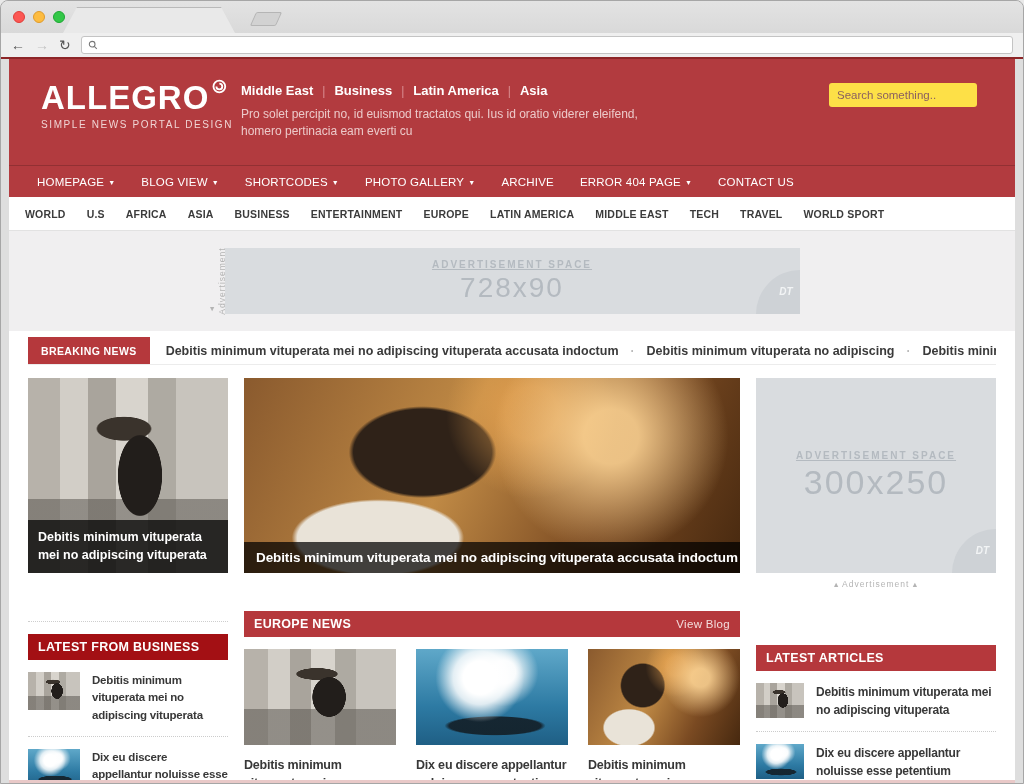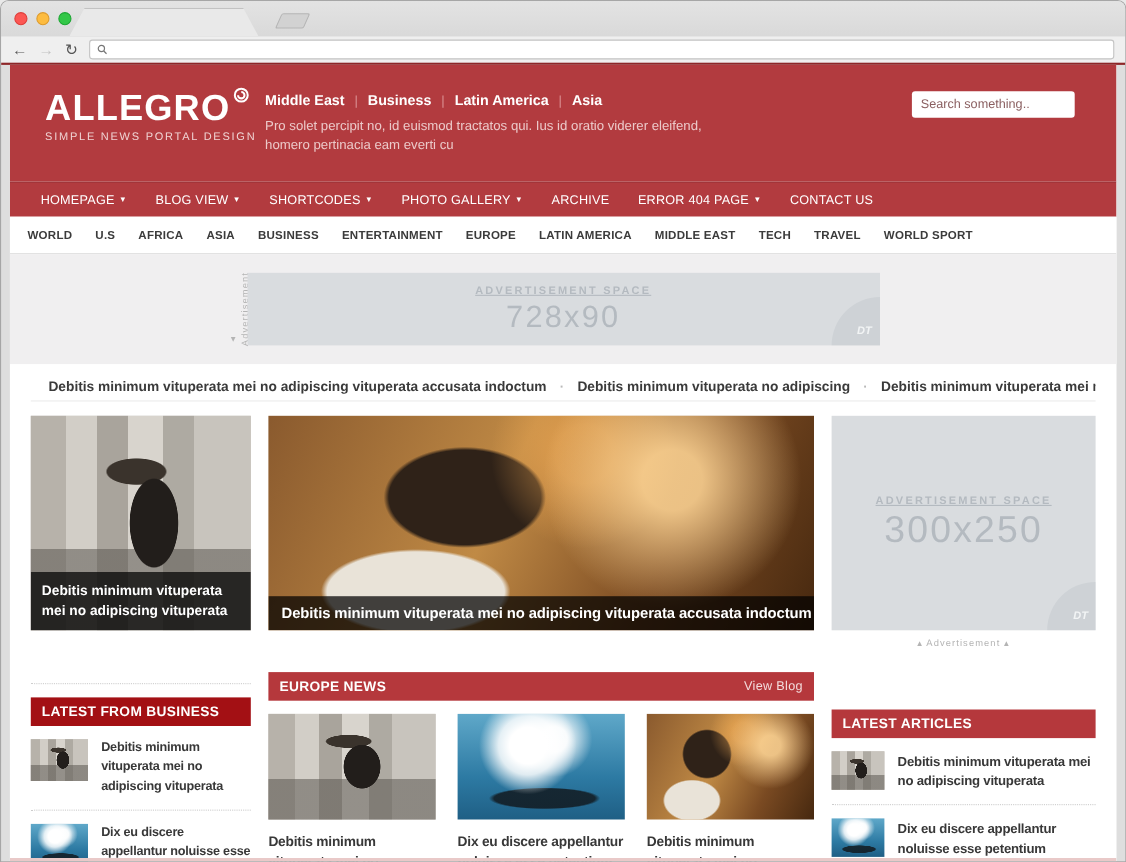--- a/index.html
+++ b/index.html
@@ -39,21 +39,21 @@
   .logo-wrap { width:186px; }
   .logo-line { display:flex; align-items:flex-start;text-align:right; }
   .logo { color:#fff; font-size:33px; font-weight:bold; letter-spacing:1px; line-height:1; }
   .logo-mark { margin:-2px 0 0 3px; }
   .tagline { color:#f0d4d4; font-size:10px; letter-spacing:1.6px; margin-top:5px; white-space:nowrap; }
   .header-mid { margin-left:14px; width:430px; }
   .quick-links { display:flex; align-items:center; gap:9px; margin-top:2px; }
   .quick-links a { color:#fff; font-weight:bold; font-size:13px; }
   .qsep { color:#d98f91; font-size:12px; }
   .desc { color:#ecc9c9; font-size:12px; line-height:1.45; margin-top:8px; }
-  .searchbox { position:absolute; right:38px; top:24px; width:148px; height:24px; background:#ffffff;
+  .searchbox { position:absolute; right:38px; top:24px; width:148px; height:24px; background:#fde047;
                border-radius:3px; display:flex; align-items:center; padding:0 8px; }
   .searchbox input { flex:1; border:none; outline:none; background:transparent; font-size:11.5px; color:#6c4243; }
   .searchbox input::placeholder { color:#8a5f60; }
 
   
   .mainnav { height:32px; background:#b23b3f; border-top:1px solid rgba(0,0,0,.18);
              display:flex; align-items:center; padding-left:28px; gap:26px; }
   .mainnav a { color:#fff; font-size:11.5px; font-weight:normal; letter-spacing:.2px; display:flex; align-items:center; gap:4px; white-space:nowrap; }
   .caret { font-size:7px; line-height:1; position:relative; top:1px; }
 
@@ -67,21 +67,21 @@
             align-items:center; justify-content:center; }
   .ad-vert { position:absolute; left:calc(50% - 305px); top:50%; transform:translateY(-50%) rotate(180deg);
              writing-mode:vertical-rl; font-size:8.5px; color:#b4b4b4; letter-spacing:1px; }
   .adbox { background:#d9dcdf; position:relative; overflow:hidden; display:flex; flex-direction:column;
            align-items:center; justify-content:center; }
   .top-ad { width:575px; height:66px; }
   .ad-label { color:#b4bac0; font-size:10px; letter-spacing:2px; font-weight:bold;text-decoration:underline; }
   .ad-size { color:#b4bac0; font-size:28px; letter-spacing:2px; margin-top:2px; }
   .dt-badge { position:absolute; right:0; bottom:0; width:44px; height:44px; background:#ced2d6;
               border-radius:100% 0 0 0; }
-  .dt-badge span { position:absolute; right:7px; bottom:7px; color:#f2f4f5; font-size:10px;
+  .dt-badge span { position:absolute; right:7px; bottom:17px; color:#f2f4f5; font-size:10px;
                    font-weight:bold; font-style:italic; }
 
   
   .container { width:968px; margin:0 auto; padding:0 0 0 0; }
 
   
   .breaking { height:28px; display:flex; align-items:center; background:#fff; border-bottom:1px solid #ececec;
               margin-bottom:13px; overflow:hidden; }
   .breaking-label { background:#b5383c; color:#fff; font-size:10.5px; font-weight:bold; letter-spacing:.4px;
                     height:28px; display:flex; align-items:center; padding:0 13px; flex:0 0 auto; }
@@ -261,20 +261,21 @@
         <div class="ad-size">728x90</div>
         <div class="dt-badge">
             <span>DT</span>
           </div>
       </div>
     </div>
 
     <div class="container">
 
       <div class="breaking">
+        <span class="breaking-label">BREAKING NEWS</span>
         <div class="ticker">
           <a>Debitis minimum vituperata mei no adipiscing vituperata accusata indoctum</a>
           <span class="tick-dot">·</span>
           <a>Debitis minimum vituperata no adipiscing</a>
           <span class="tick-dot">·</span>
           <a>Debitis minimum vituperata mei no adipiscing vituperata</a>
         </div>
       </div>
 
       <div class="grid">

